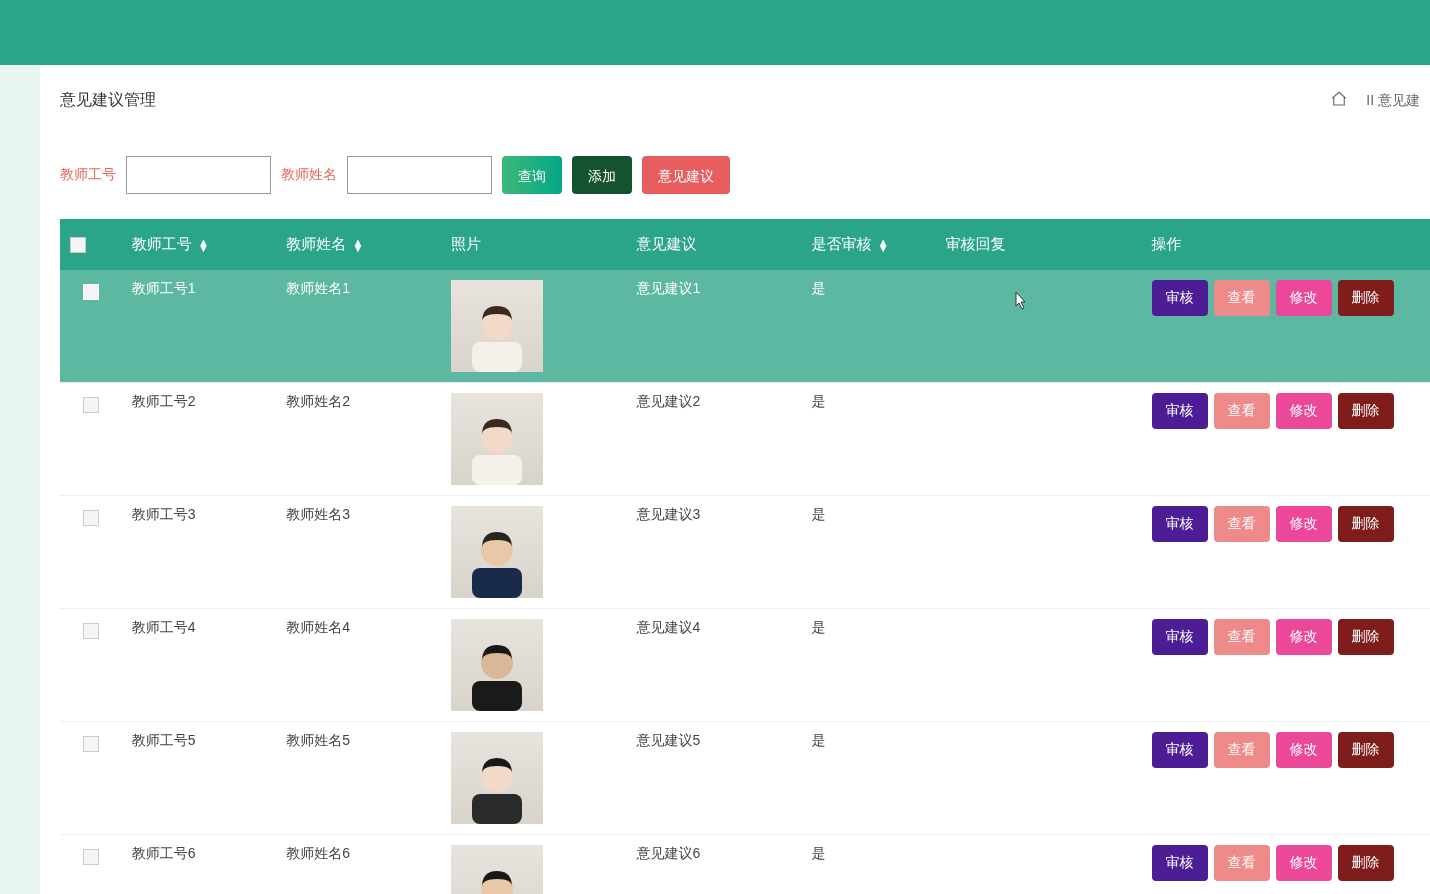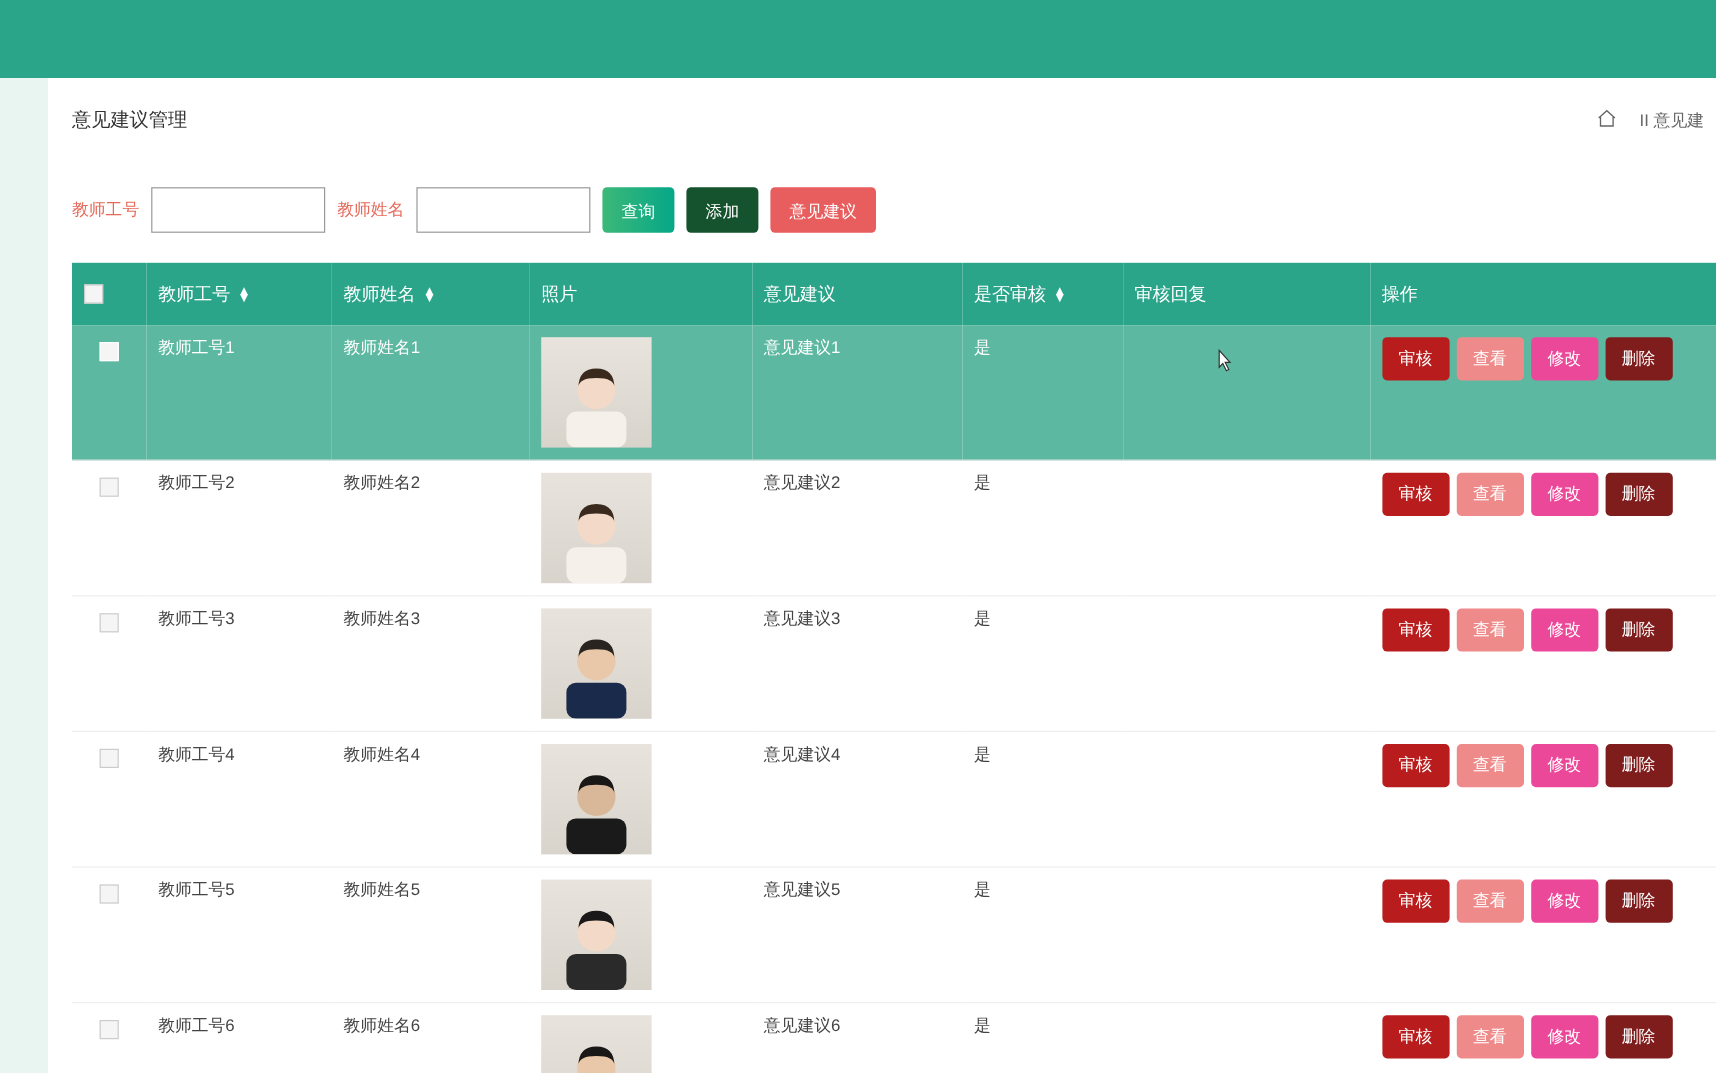--- a/index.html
+++ b/index.html
@@ -161,21 +161,21 @@
 .btn-sm {
   height: 36px;
   padding: 0 14px;
   border: none;
   border-radius: 4px;
   color: #fff;
   cursor: pointer;
   font-size: 14px;
   font-family: inherit;
 }
-.btn-audit { background: #b91c1c; }
+.btn-audit { background: #4c1d95; }
 .btn-view { background: #ee8a8a; text-align: center; }
 .btn-edit { background: #ec4899; }
 .btn-delete { background: #7f1d1d; }
 .col-id { width: 150px; }
 .col-name { width: 160px; }
 .col-photo { width: 180px; text-align: center; }
 .col-suggest { width: 170px; }
 .col-isaudit { width: 130px; }
 .col-reply { width: 200px; text-align: center; }
 .col-action { text-align: center; width: 280px; }

